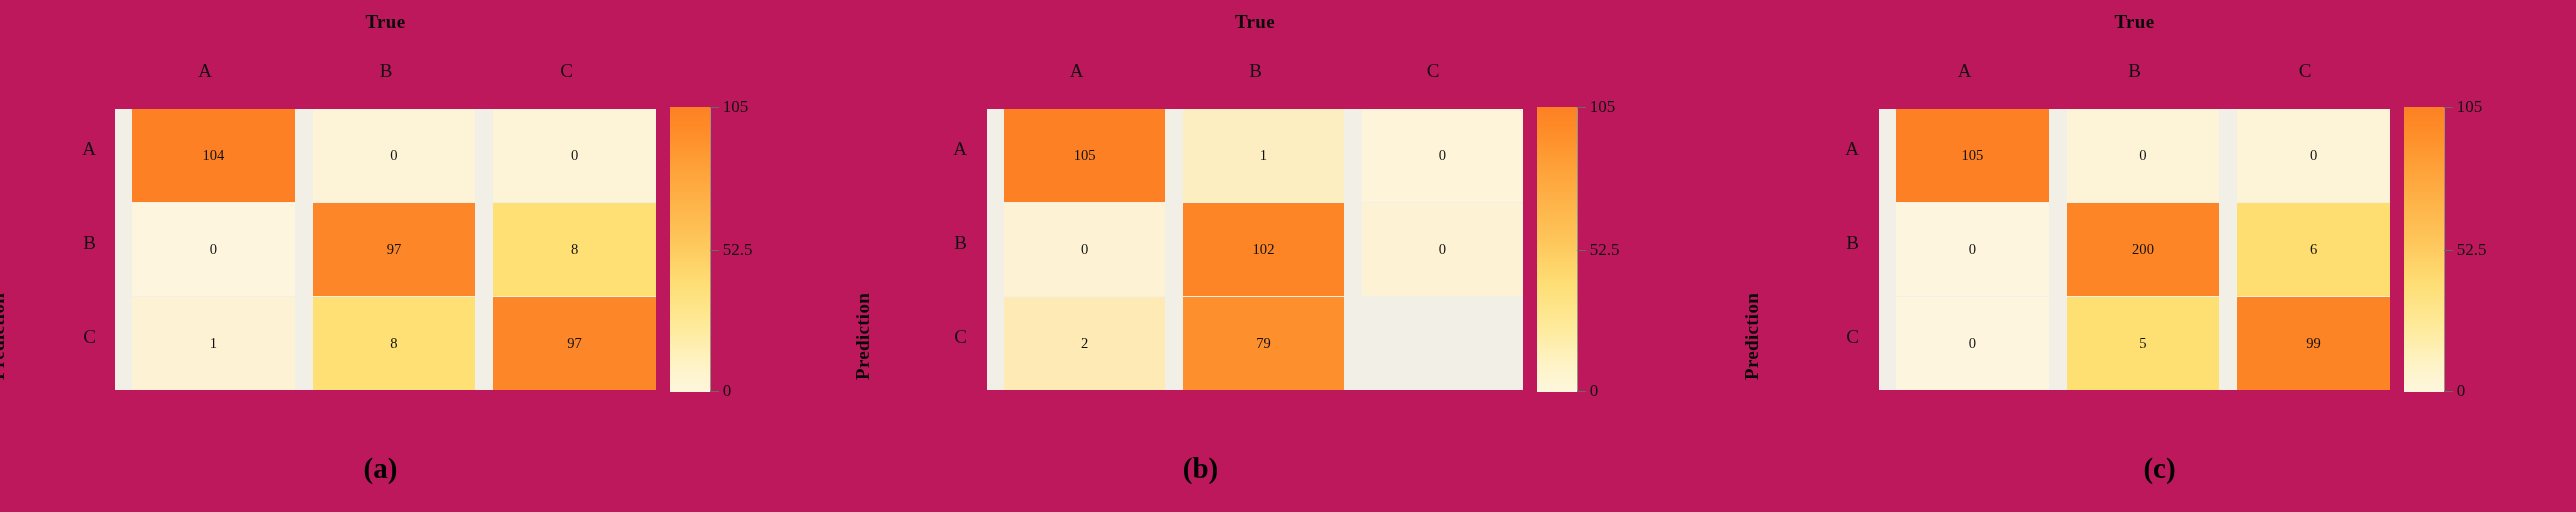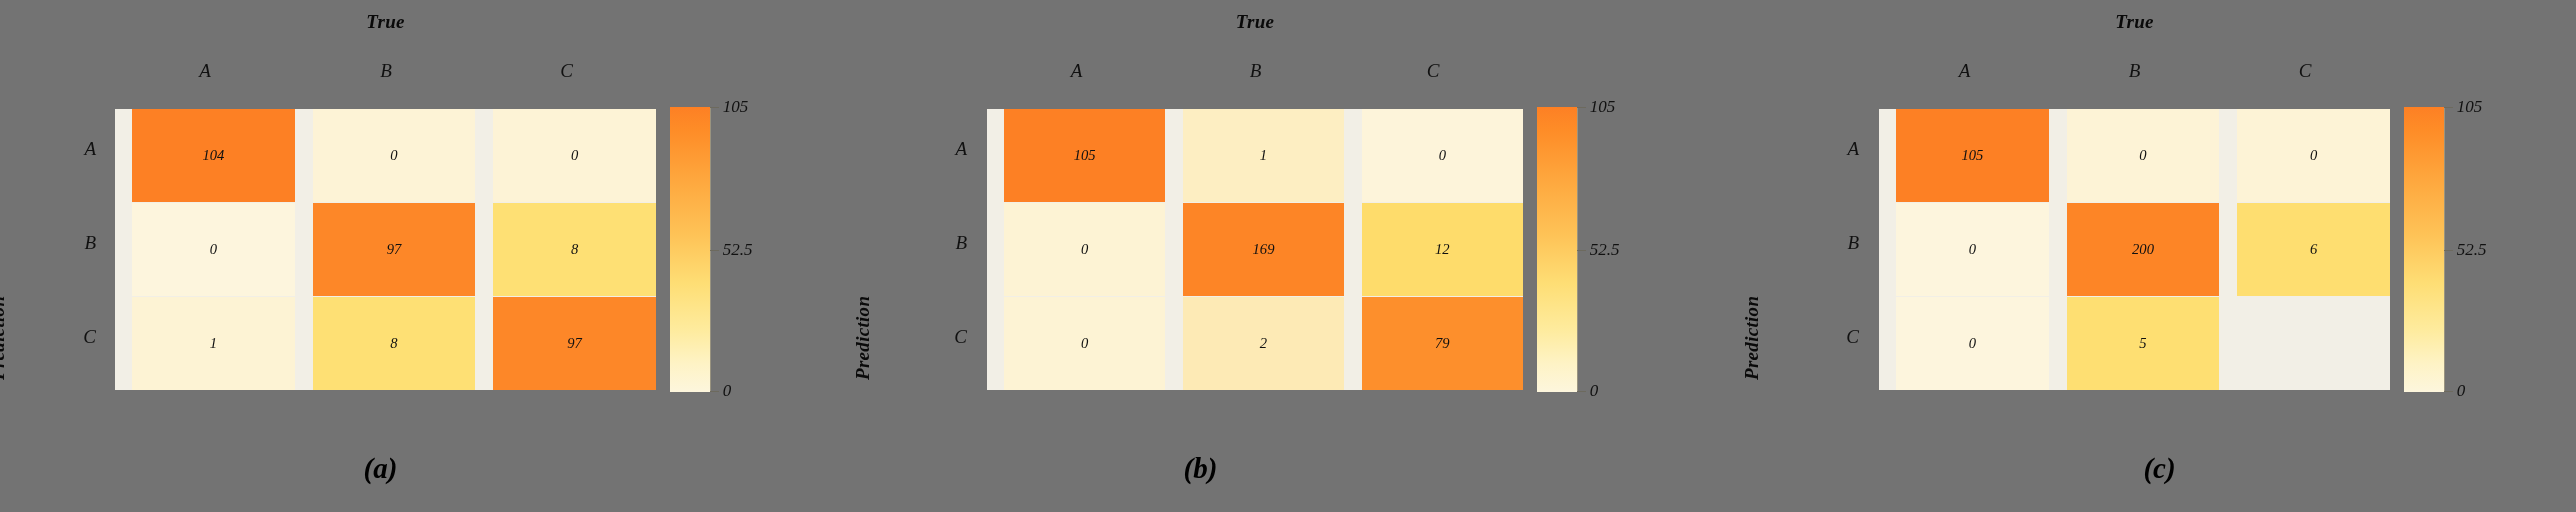--- a/index.html
+++ b/index.html
@@ -1,17 +1,17 @@
 <!DOCTYPE html>
 <html style="font-size:10px"><head>
 <meta charset="utf-8">
 <style>
   html,body{margin:0;padding:0;background:#ffffff;}
   body{width:2576px;height:513px;font-family:"Liberation Serif",serif;overflow:hidden;}
-  .figure{position:relative;width:2576px;height:513px;background:#737373;font-style:italic;}
+  .figure{position:relative;width:2576px;height:513px;background:#be185d;}
 
   .panel{position:absolute;top:0;height:513px;}
 
   
   .col-title{
     position:absolute;
     top:11.4px;
     font-family:"Liberation Serif",serif;
     font-weight:bold;
     font-size:19px;
@@ -169,22 +169,21 @@
     <div class="row-tick" style="left:72px;top:138px;width:39px;">A</div>
     <div class="row-tick" style="left:72px;top:232px;width:39px;">B</div>
     <div class="row-tick" style="left:72px;top:326px;width:39px;">C</div>
 
     <div class="grid" style="left:131px;top:109px;width:536px;height:281px;">
       <div class="cell" style="background:#fd8024;">105</div>
       <div class="cell" style="background:#fdeec2;">1</div>
       <div class="cell" style="background:#fdf4da;">0</div>
 
       <div class="cell" style="background:#fdf3d4;">0</div>
-      <div class="cell" style="background:#fd8526;">169</div>
-      <div class="cell" style="background:#fedc6b;">12</div>
+      <div class="cell" style="background:#fd8526;">102</div>
 
       <div class="cell" style="background:#fdf3d4;">0</div>
       <div class="cell" style="background:#fdeab5;">2</div>
       <div class="cell" style="background:#fd8f2c;">79</div>
     </div>
 
     <div class="cbar-wrap" style="left:681px;top:107px;width:40px;height:285px;">
       <div class="cbar"></div>
       <div class="cbar-tick" style="top:0px;"></div>
       <div class="cbar-tick" style="top:143px;"></div>
@@ -214,20 +213,21 @@
       <div class="cell" style="background:#fd8024;">105</div>
       <div class="cell" style="background:#fdf3d6;">0</div>
       <div class="cell" style="background:#fdf3d6;">0</div>
 
       <div class="cell" style="background:#fdf5dd;">0</div>
       <div class="cell" style="background:#fd8526;">200</div>
       <div class="cell" style="background:#fede70;">6</div>
 
       <div class="cell" style="background:#fdf5dd;">0</div>
       <div class="cell" style="background:#fedf72;">5</div>
+      <div class="cell" style="background:#fd8425;">99</div>
     </div>
 
     <div class="cbar-wrap" style="left:685px;top:107px;width:40px;height:285px;">
       <div class="cbar"></div>
       <div class="cbar-tick" style="top:0px;"></div>
       <div class="cbar-tick" style="top:143px;"></div>
       <div class="cbar-tick" style="top:284px;"></div>
       <div class="cbar-label" style="top:0px;">105</div>
       <div class="cbar-label" style="top:143px;">52.5</div>
       <div class="cbar-label" style="top:284px;">0</div>

